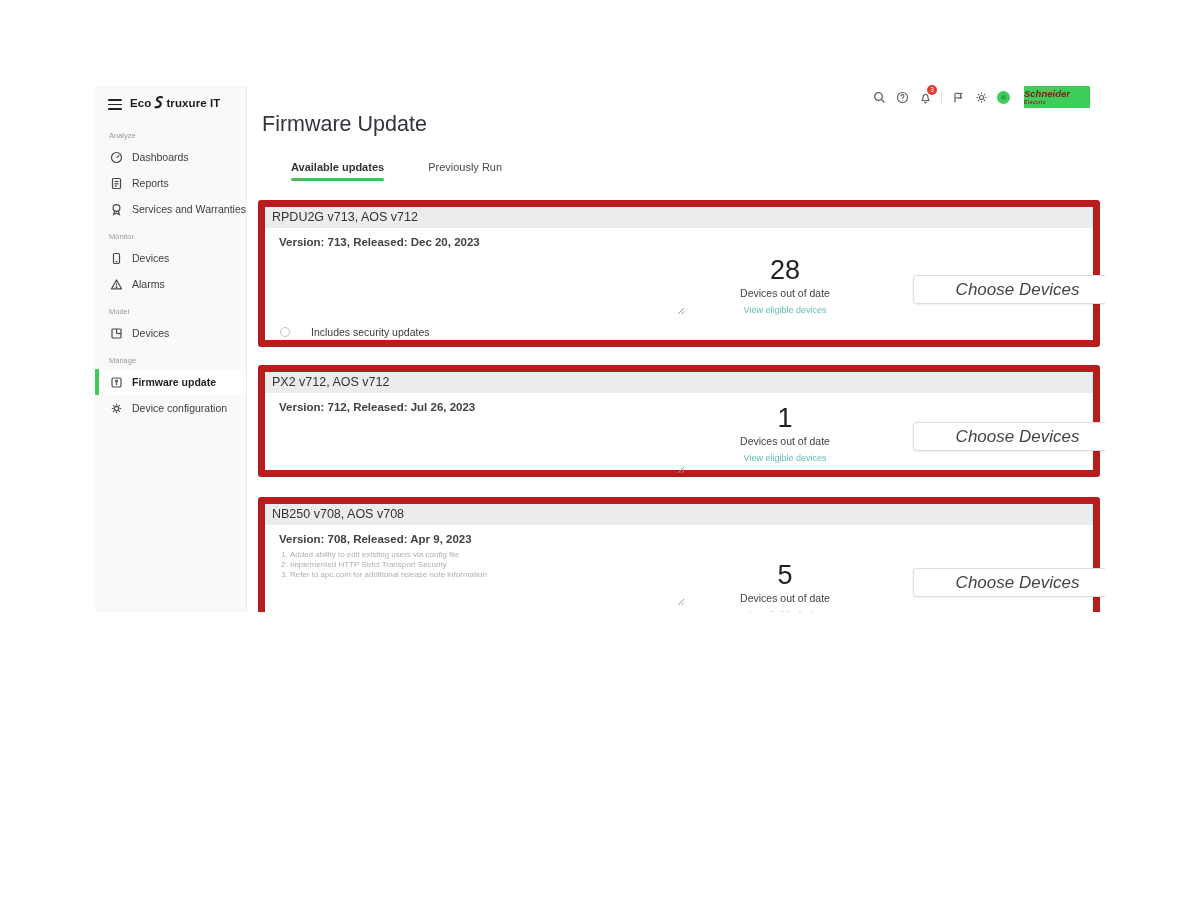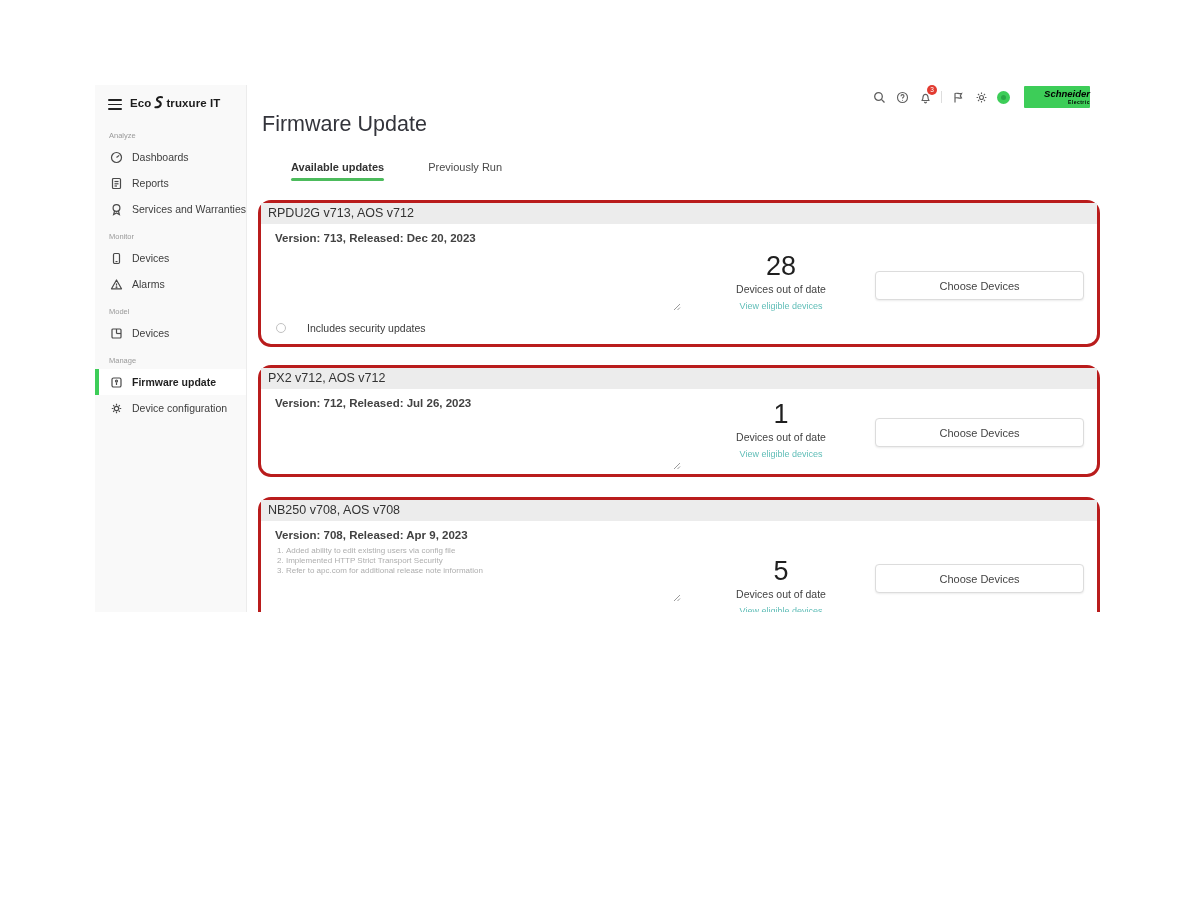--- a/index.html
+++ b/index.html
@@ -21,52 +21,52 @@
   .nav-item.active::before { content:""; position:absolute; left:0; top:0; width:4px; height:100%; background:#3dcd58; }
 
   
   .topbar { position:absolute; right:15px; top:0; height:24px; display:flex; align-items:center; gap:9px; }
   .tb-icon { width:14px; height:14px; display:flex; align-items:center; justify-content:center; color:#5f5f5f; cursor:pointer; position:relative; }
   .tb-icon svg { stroke:#5f5f5f; }
   .tb-divider { width:1px; height:12px; background:#dddddd; }
   .badge { position:absolute; top:-5px; right:-5px; min-width:10px; height:10px; border-radius:6px; background:#e23b31; color:#fff; font-size:6.5px; line-height:10px; text-align:center; padding:0 1px; }
   .avatar-dot { width:13px; height:13px; border-radius:50%; background:#3dcd58; position:relative; cursor:pointer; }
   .avatar-dot::after { content:""; position:absolute; left:4px; top:4px; width:5px; height:5px; border-radius:50%; background:#2aa846; }
-  .brand { margin-left:5px; width:66px; height:22px; background:#3dcd58; color:#000000; display:flex; flex-direction:column; align-items:flex-end; justify-content:center; border-radius:1px; cursor:pointer; }
+  .brand { margin-left:5px; width:66px; height:22px; background:#3dcd58; color:#7f1d1d; display:flex; flex-direction:column; align-items:flex-start; justify-content:center; border-radius:1px; cursor:pointer; }
   .brand .b1 { font-size:9.5px; font-weight:bold; font-style:italic; line-height:10px; }
   .brand .b2 { font-size:5px; font-weight:bold; letter-spacing:.5px; line-height:6px; }
 
   
   .page-title { position:absolute; left:167px; top:27px; font-size:21.5px; font-weight:500; color:#33343b; }
   .tabs { position:absolute; left:196px; top:76px; display:flex; gap:44px; }
   .tab { font-size:11px; color:#4a4a4a; cursor:pointer; text-align:center; }
   .tab .tab-underline { height:3px; border-radius:2px; margin-top:5px; background:transparent; }
   .tab.active { font-weight:bold; color:#333; }
   .tab.active .tab-underline { background:#4cbb5c; }
 
   
-  .card { position:absolute; left:163px; width:842px; background:#fff; border:3px solid #b91c1c; border-radius:13px; }
+  .card { position:absolute; left:163px; width:842px; background:#fff; border:7px solid #b91c1c; border-radius:3px; }
   .card-1 { top:115px; height:147px; }
   .card-2 { top:280px; height:112px; }
   .card-3 { top:412px; height:130px; }
   .card-header { height:21px; background:#ececec; font-size:12.5px; color:#333; line-height:21px; padding-left:7px; }
   .version-line { position:absolute; left:14px; top:29px; font-size:11.5px; font-weight:600; color:#424242; }
   .notes { position:absolute; left:16px; top:46px; list-style:decimal inside; font-size:8px; line-height:10px; color:#aeaeae; }
   .notes li { margin-bottom:0; }
   .grip { position:absolute; left:412px; cursor:nwse-resize; }
   .card-1 .grip { top:100px; } .card-2 .grip { top:94px; } .card-3 .grip { top:94px; }
   .security-row { position:absolute; left:15px; top:119px; display:flex; align-items:center; gap:21px; cursor:pointer; }
   .radio-circle { width:10px; height:10px; border:1px solid #c2c2c2; border-radius:50%; background:#fff; }
   .security-label { font-size:10.5px; color:#3a3a3a; }
   .count-col { position:absolute; left:455px; width:130px; text-align:center; }
   .card-1 .count-col { top:48px; } .card-2 .count-col { top:31px; } .card-3 .count-col { top:56px; }
   .count-num { font-size:27px; color:#1f1f1f; line-height:30px; }
   .count-label { font-size:10.5px; color:#424242; margin-top:2px; }
   .eligible-link { display:inline-block; font-size:9px; color:#5fbdb7; margin-top:4px; cursor:pointer; }
-  .choose-btn { position:absolute; left:614px; width:209px; height:29px; background:#fff; border:1px solid #dcdcdc; border-radius:4px; box-shadow:0 1px 2px rgba(0,0,0,.08); font-size:11px; color:#444; font-family:"Liberation Sans",sans-serif; cursor:pointer; }
+  .choose-btn { position:absolute; left:648px; width:209px; height:29px; background:#fff; border:1px solid #dcdcdc; border-radius:4px; box-shadow:0 1px 2px rgba(0,0,0,.08); font-size:17px; color:#444; font-family:"Liberation Sans",sans-serif; cursor:pointer;font-style:italic; }
   .card-1 .choose-btn { top:68px; } .card-2 .choose-btn { top:50px; } .card-3 .choose-btn { top:64px; }
 </style>
 </head>
 <body>
 
 <div class="app">
 
   <div class="sidebar">
     <div class="logo-row">
       <div class="hamburger">

